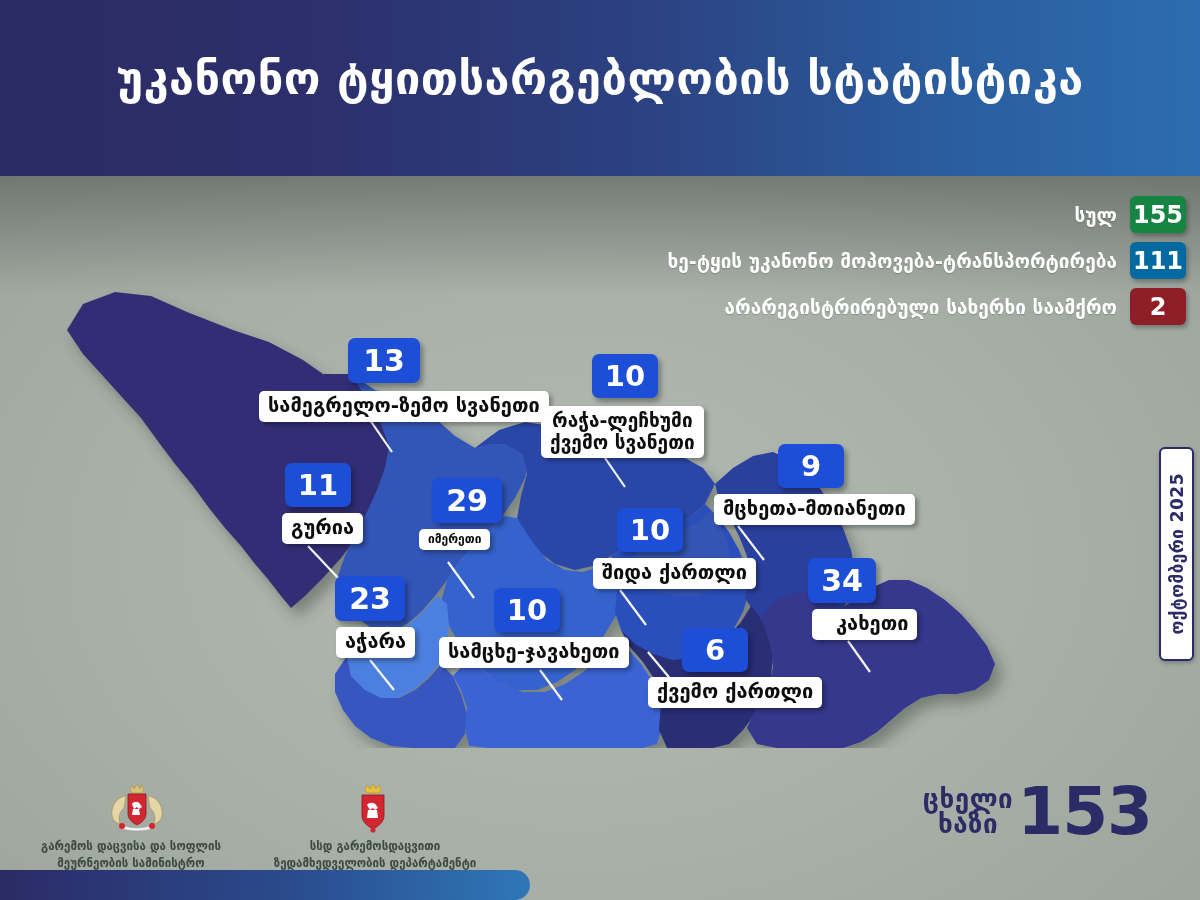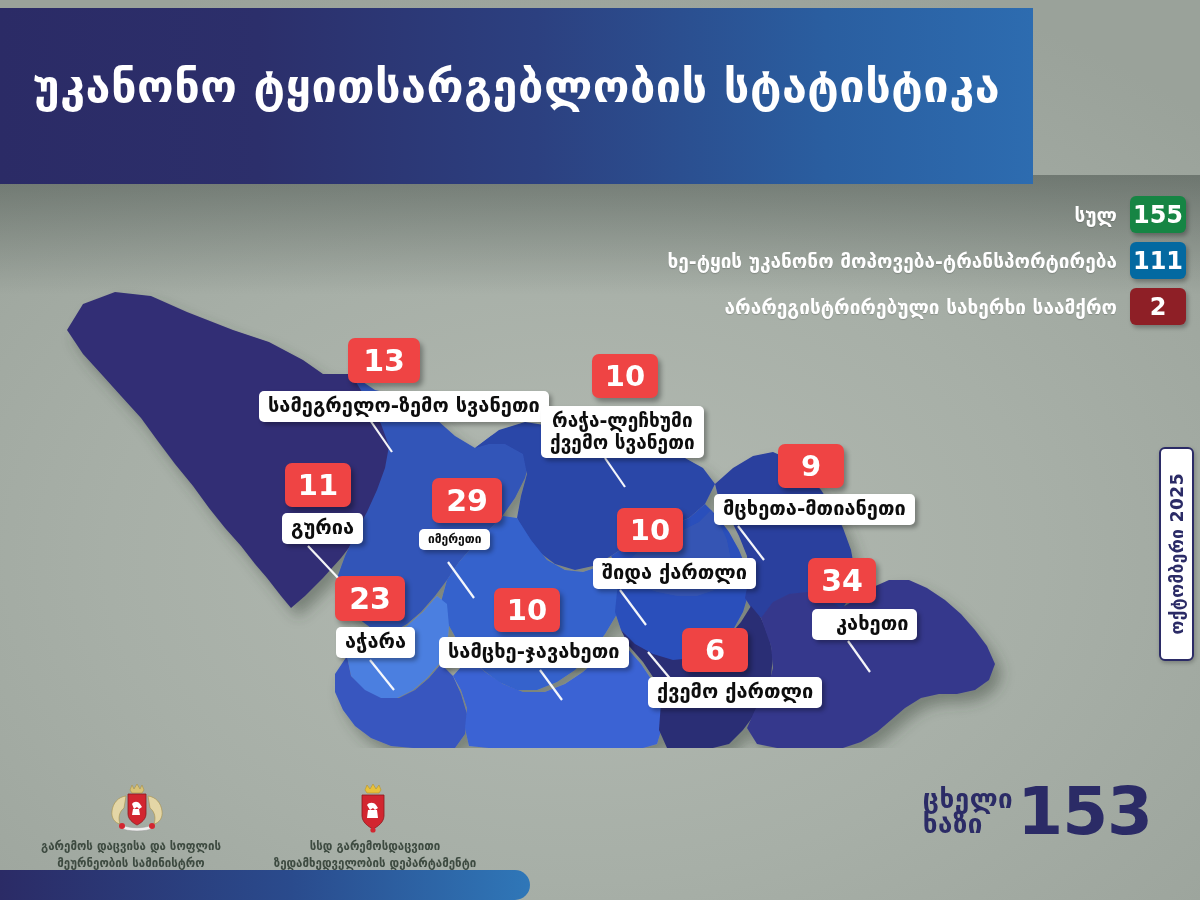--- a/index.html
+++ b/index.html
@@ -13,21 +13,21 @@
 
   
   .bg{position:absolute;inset:0;
       background:
         radial-gradient(ellipse 900px 620px at 48% 62%, #b3bab2 0%, #a7afa7 52%, #9aa29a 100%);
   }
   .bg-shade{position:absolute;left:0;top:175px;width:1200px;height:120px;
       background:linear-gradient(to bottom, rgba(40,50,45,.40), rgba(40,50,45,0));}
 
   
-  .header{position:absolute;left:0;top:8px;width:1033px;height:176px;
+  .header{position:absolute;left:0;top:0;width:1200px;height:176px;
      background:linear-gradient(to right,#2b2b66 0%, #2c2f6b 25%, #2c4080 52%, #2a5ea0 80%, #2d6cb0 100%);
      z-index:5;}
   .header-title{
      position:absolute;left:0;right:0;top:52px;text-align:center;
      color:#ffffff;font-size:45px;letter-spacing:.5px;font-weight:bold;
      font-family:"DejaVu Sans","Liberation Sans",sans-serif;
      white-space:nowrap;}
 
   
   .legend{position:absolute;right:14px;top:196px;z-index:30;}
@@ -45,34 +45,34 @@
      box-shadow:1px 2px 4px rgba(0,0,0,.25);}
   .date-tab span{writing-mode:vertical-rl;transform:rotate(180deg);
      color:#2b2b66;font-size:17px;font-weight:bold;letter-spacing:.5px;white-space:nowrap;}
 
   
   .map-wrap{position:absolute;left:55px;top:278px;width:1010px;height:470px;z-index:10;}
   .map-wrap svg{display:block;width:1010px;height:470px;}
 
   
   .marker{position:absolute;z-index:25;}
-  .num-badge{position:absolute;background:#ef4444;border-radius:7px;color:#fff;
+  .num-badge{position:absolute;background:#1d4ed8;border-radius:7px;color:#fff;
      display:flex;align-items:center;justify-content:center;font-weight:bold;
      box-shadow:3px 4px 5px rgba(0,0,0,.32);}
   .name-box{position:absolute;background:#ffffff;border-radius:5px;color:#0d0d0d;
      font-weight:bold;padding:3px 9px 4px 9px;white-space:nowrap;
      box-shadow:3px 3px 4px rgba(0,0,0,.30);line-height:1.18;}
 
   
   .emblem{position:absolute;z-index:20;}
   .org-text{position:absolute;text-align:center;color:#3d4a40;font-size:11.5px;
      font-weight:bold;line-height:1.45;z-index:20;white-space:nowrap;}
   .hotline{position:absolute;right:48px;top:785px;z-index:20;display:flex;align-items:center;}
   .hotline-words{color:#2b2b66;font-size:26px;font-weight:bold;line-height:.98;
-     text-align:left;margin-right:4px;letter-spacing:.5px;}
+     text-align:center;margin-right:4px;letter-spacing:.5px;}
   .hotline-num{color:#2b2b66;font-size:66px;font-weight:bold;line-height:.82;letter-spacing:-1px;}
   .bottom-bar{position:absolute;left:0;bottom:0;width:530px;height:30px;
      background:linear-gradient(to right,#2b2b66 0%,#2a4b8d 55%,#2f77b8 100%);
      border-top-right-radius:15px;border-bottom-right-radius:15px;z-index:20;}
 </style>
 </head>
 <body>
 
 <div id="root">
 

